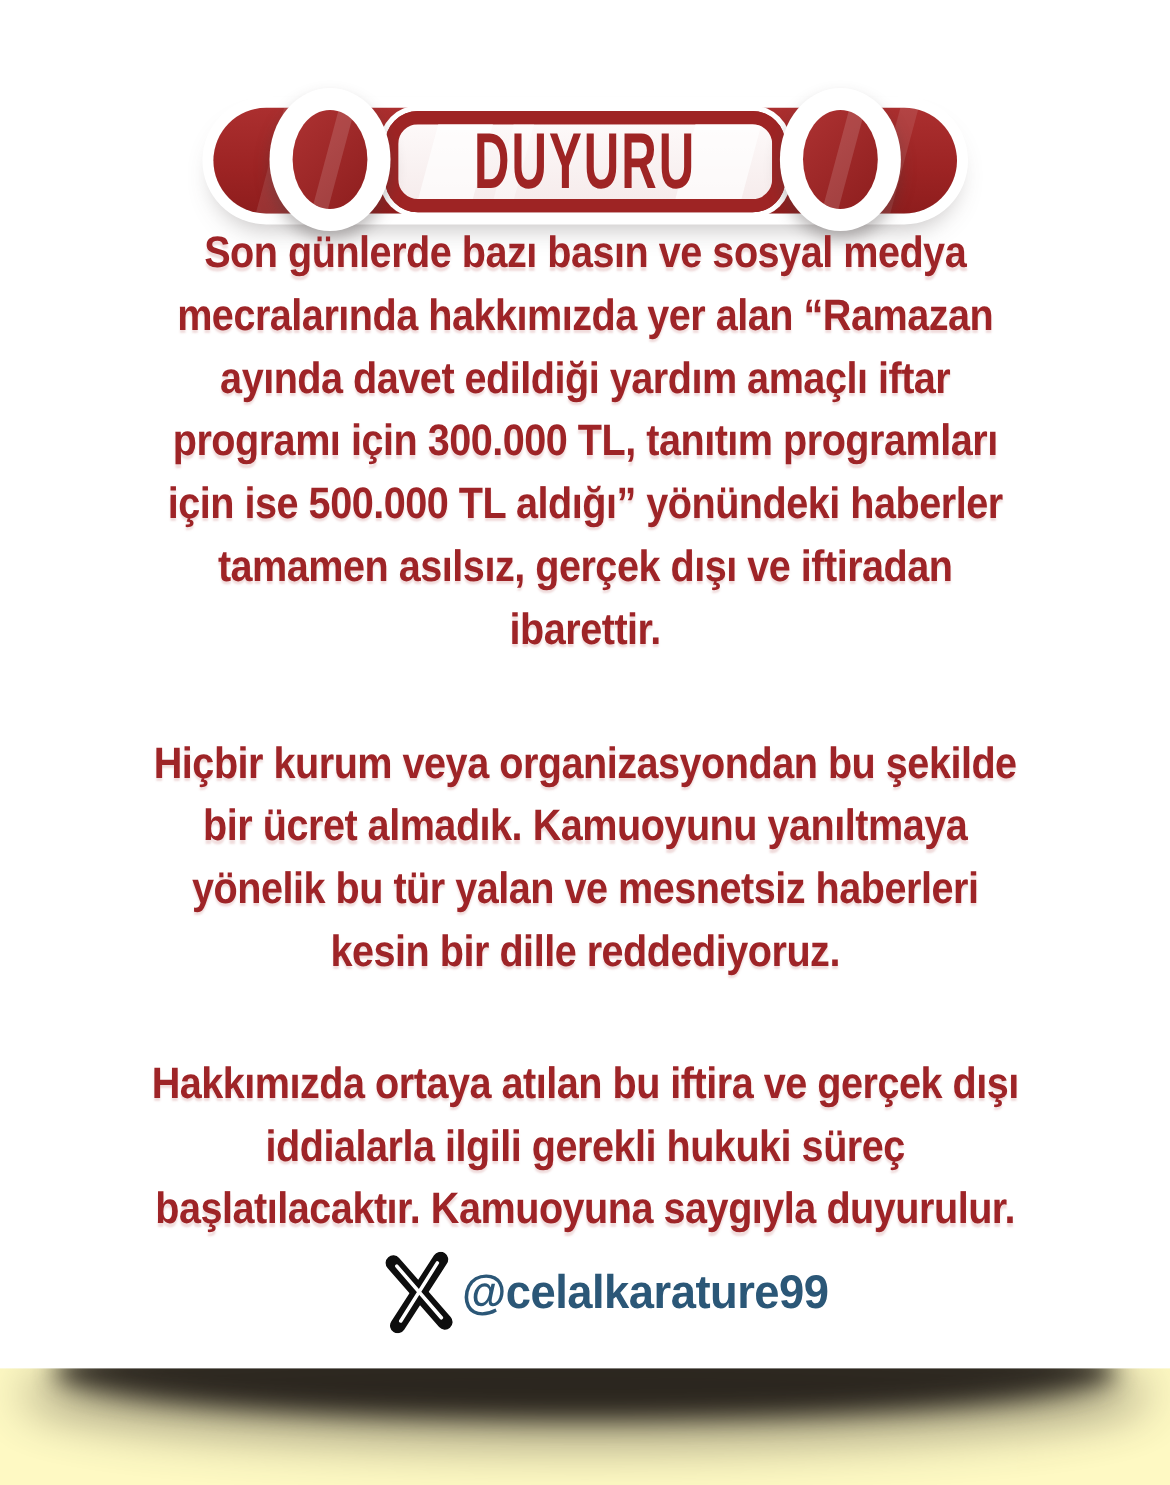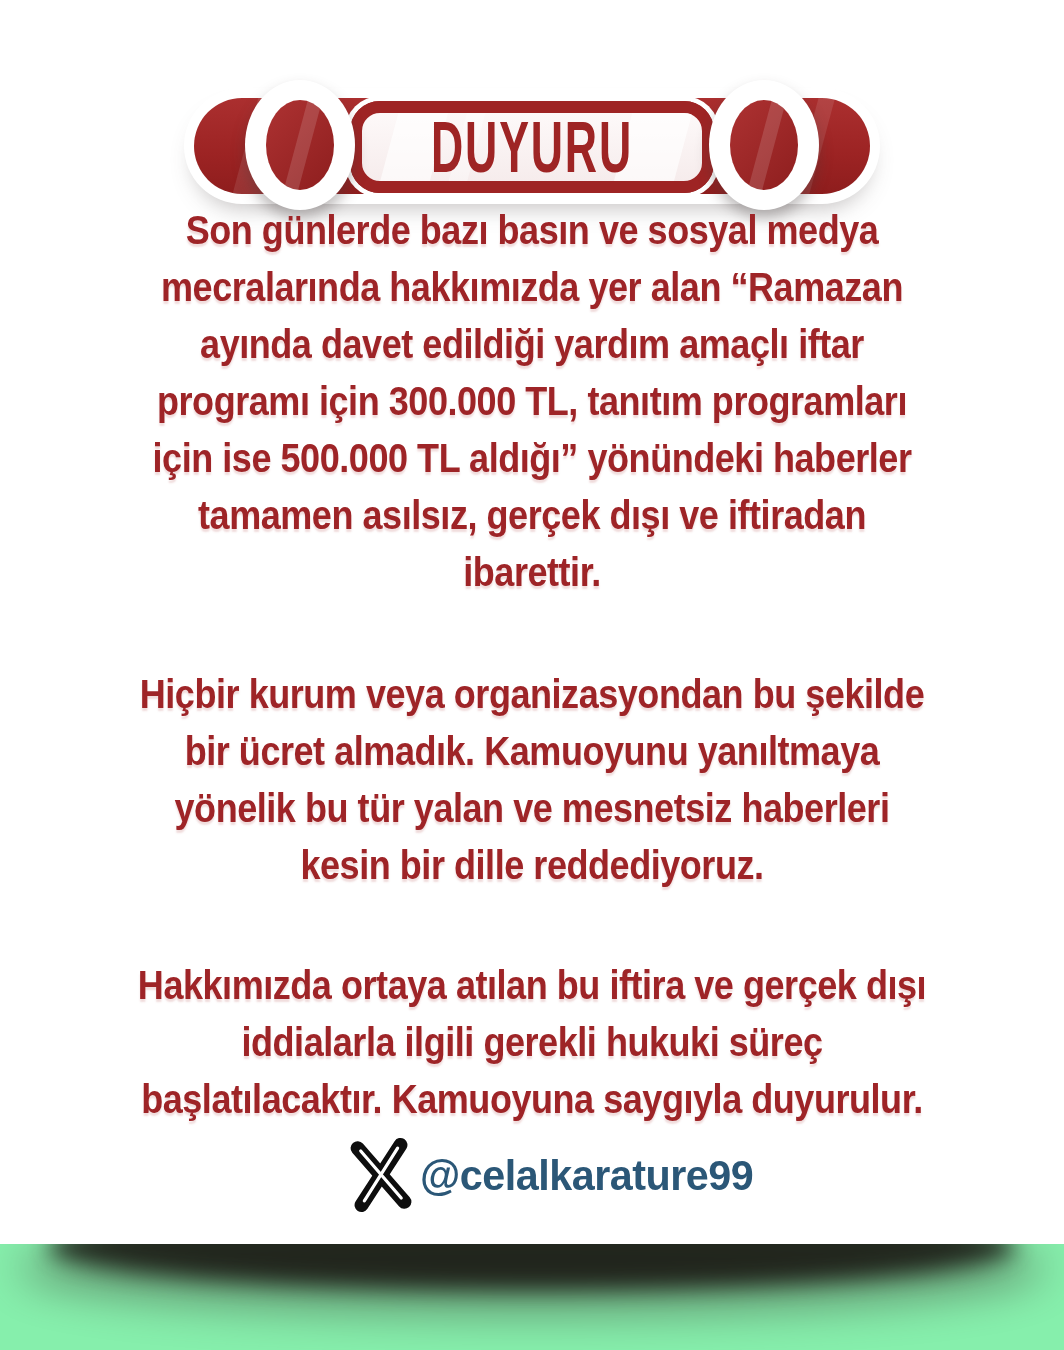--- a/index.html
+++ b/index.html
@@ -1,19 +1,19 @@
 <!DOCTYPE html>
 <html><head>
 <meta charset="utf-8">
 <style>
   * { margin:0; padding:0; box-sizing:border-box; }
   html,body { background:#ffffff; }
   .page {
     position:relative; width:1064px; height:1350px; margin:0 auto;
-    background:#86efac; overflow:hidden;
+    background:#fef9c3; overflow:hidden;
     font-family:"Liberation Sans", sans-serif;
   }
 
   
   .curl-shadow-wide {
     position:absolute; left:18px; right:18px; top:1222px; height:92px;
     background:#3a322d; border-radius:50%; filter:blur(22px); opacity:.45; z-index:0;
   }
   .curl-shadow {
     position:absolute; left:48px; right:48px; top:1204px; height:86px;

